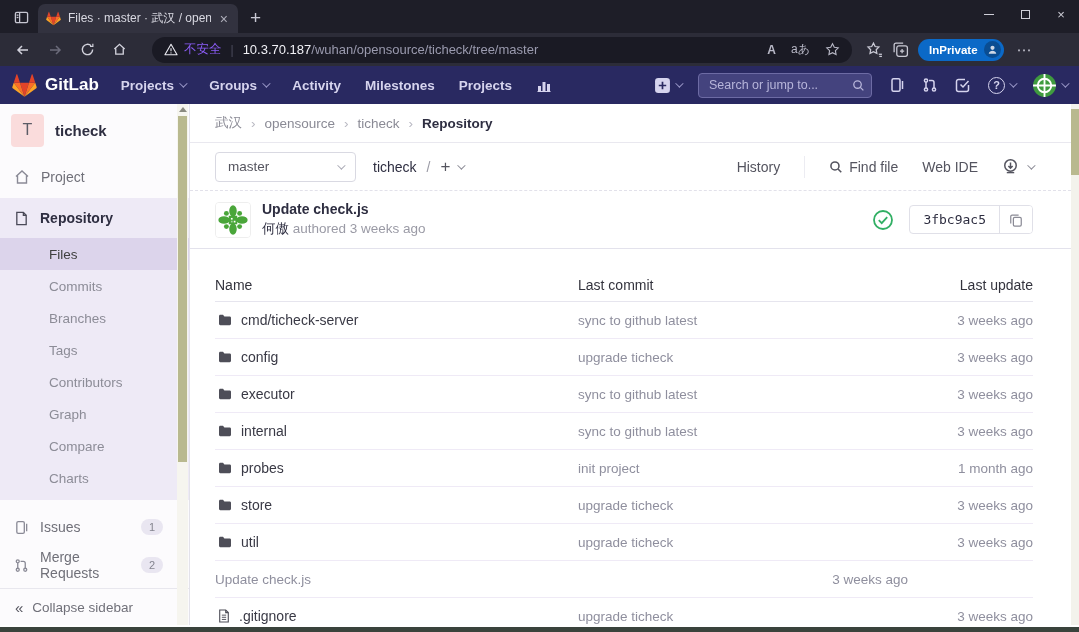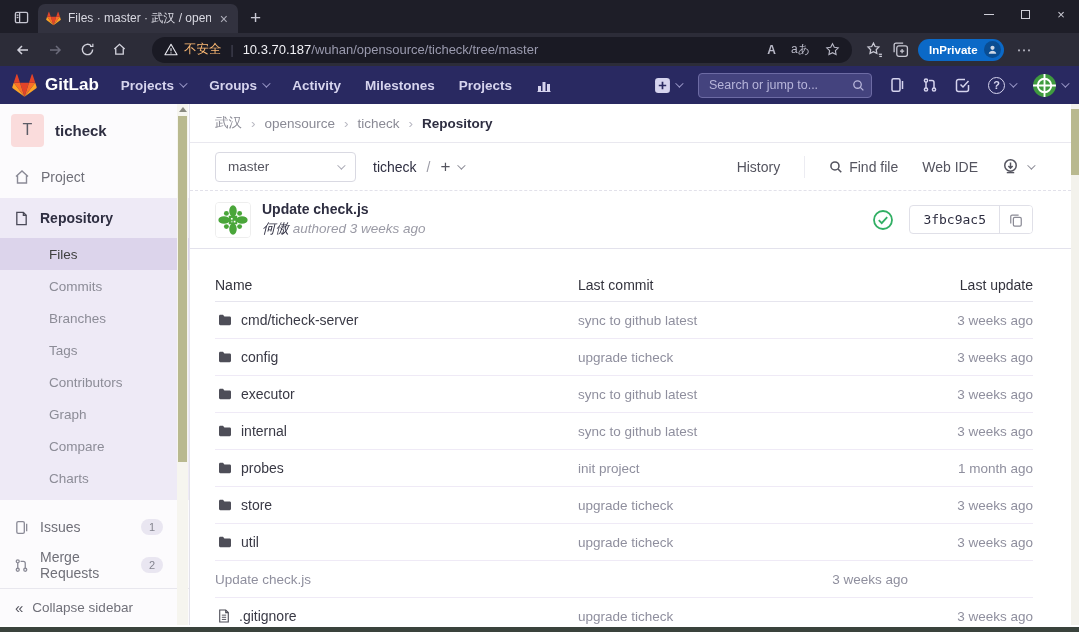--- a/index.html
+++ b/index.html
@@ -16,21 +16,21 @@
   .new-tab-btn { color:#c9c9d4; font-size:19px; margin:0 0 6px 12px; line-height:1; }
   .win-controls { margin-left:auto; align-self:flex-start; display:flex; }
   .win-btn { width:36px; height:28px; display:flex; align-items:center; justify-content:center; color:#cfcfd8; font-size:13px; }
   .min-glyph { display:block; width:10px; height:1px; background:#cfcfd8; }
   .max-glyph { display:block; width:9px; height:9px; border:1px solid #cfcfd8; }
 
   .toolbar { height:33px; background:#2c2c38; display:flex; align-items:center; padding:0 10px; gap:6px; }
   .nav-btn { width:26px; height:26px; display:flex; align-items:center; justify-content:center; color:#d2d2dc; }
   .nav-btn.dim { color:#6b6b7a; }
   .addressbar { width:700px; height:26px; margin-left:14px; background:#1a1a24; border-radius:13px; display:flex; align-items:center; padding:0 12px; }
-  .sec-warn { display:flex; align-items:center; gap:6px; color:#fdba74; font-size:12.5px; }
+  .sec-warn { display:flex; align-items:center; gap:6px; color:#8b5cf6; font-size:12.5px; }
   .addr-divider { color:#4c4c5c; margin:0 9px; font-size:12px; }
   .addr-host { color:#f1f1f6; font-size:13px; }
   .addr-path { color:#9a9aae; font-size:13px; }
   .addr-icons { margin-left:auto; display:flex; align-items:center; gap:15px; color:#b9b9c7; font-size:12px; }
   .tb-right { display:flex; align-items:center; gap:9px; margin-left:8px; color:#c9c9d4; }
   .inprivate-pill { height:22px; background:#0b69c7; border-radius:11px; display:flex; align-items:center; gap:6px; padding:0 3px 0 11px; }
   .inprivate-pill span { color:#fff; font-size:11.5px; font-weight:700; }
   .pill-avatar { width:17px; height:17px; border-radius:50%; background:#0a4d92; display:flex; align-items:center; justify-content:center; }
   .more-btn { font-size:15px; color:#c9c9d4; letter-spacing:1px; padding:0 4px; }
 
@@ -97,21 +97,21 @@
   .branch-actions { margin-left:auto; display:flex; align-items:center; gap:24px; color:#54545f; font-size:14px; }
   .ba-link { display:flex; align-items:center; gap:6px; cursor:pointer; }
   .ba-sep { width:1px; height:22px; background:#ececf2; }
   .dl-btn { display:flex; align-items:center; gap:8px; color:#54545f; cursor:pointer; }
   .dl-btn .chev { display:inline-block; color:#8a8a95; }
 
   .commit-panel { border-top:1px dashed #e2e1ea; border-bottom:1px solid #e3e2ec; padding:10px 38px 10px 25px; display:flex; align-items:center; }
   .commit-avatar { width:36px; height:36px; border-radius:4px; border:1px solid #eee; flex:none; }
   .commit-info { margin-left:11px; }
   .commit-title { font-size:14px; font-weight:700; color:#2e2e41; cursor:pointer; }
-  .commit-meta { font-size:13.5px; color:#9a9aa5; margin-top:3px;font-style:italic; }
+  .commit-meta { font-size:13.5px; color:#9a9aa5; margin-top:3px; }
   .commit-author { color:#2e2e41; cursor:pointer; }
   .commit-right { margin-left:auto; display:flex; align-items:center; gap:15px; }
   .ci-status { color:#31af64; display:flex; cursor:pointer; }
   .hash-box { display:flex; align-items:stretch; border:1px solid #e0e0e8; border-radius:4px; overflow:hidden; }
   .hash-val { padding:6px 13px; font-family:"DejaVu Sans Mono", monospace; font-size:13px; color:#2e2e41; }
   .copy-btn { border-left:1px solid #e0e0e8; padding:0 9px; display:flex; align-items:center; color:#8a8a95; background:#fff; cursor:pointer; }
 
   .ftable { margin-top:20px; padding:0 38px 0 25px; }
   .thead { display:grid; grid-template-columns:363px 1fr 125px; height:33px; align-items:center; border-bottom:1px solid #e6e5ee; font-size:14px; color:#33333d; }
   .thead .hu { text-align:right; }

